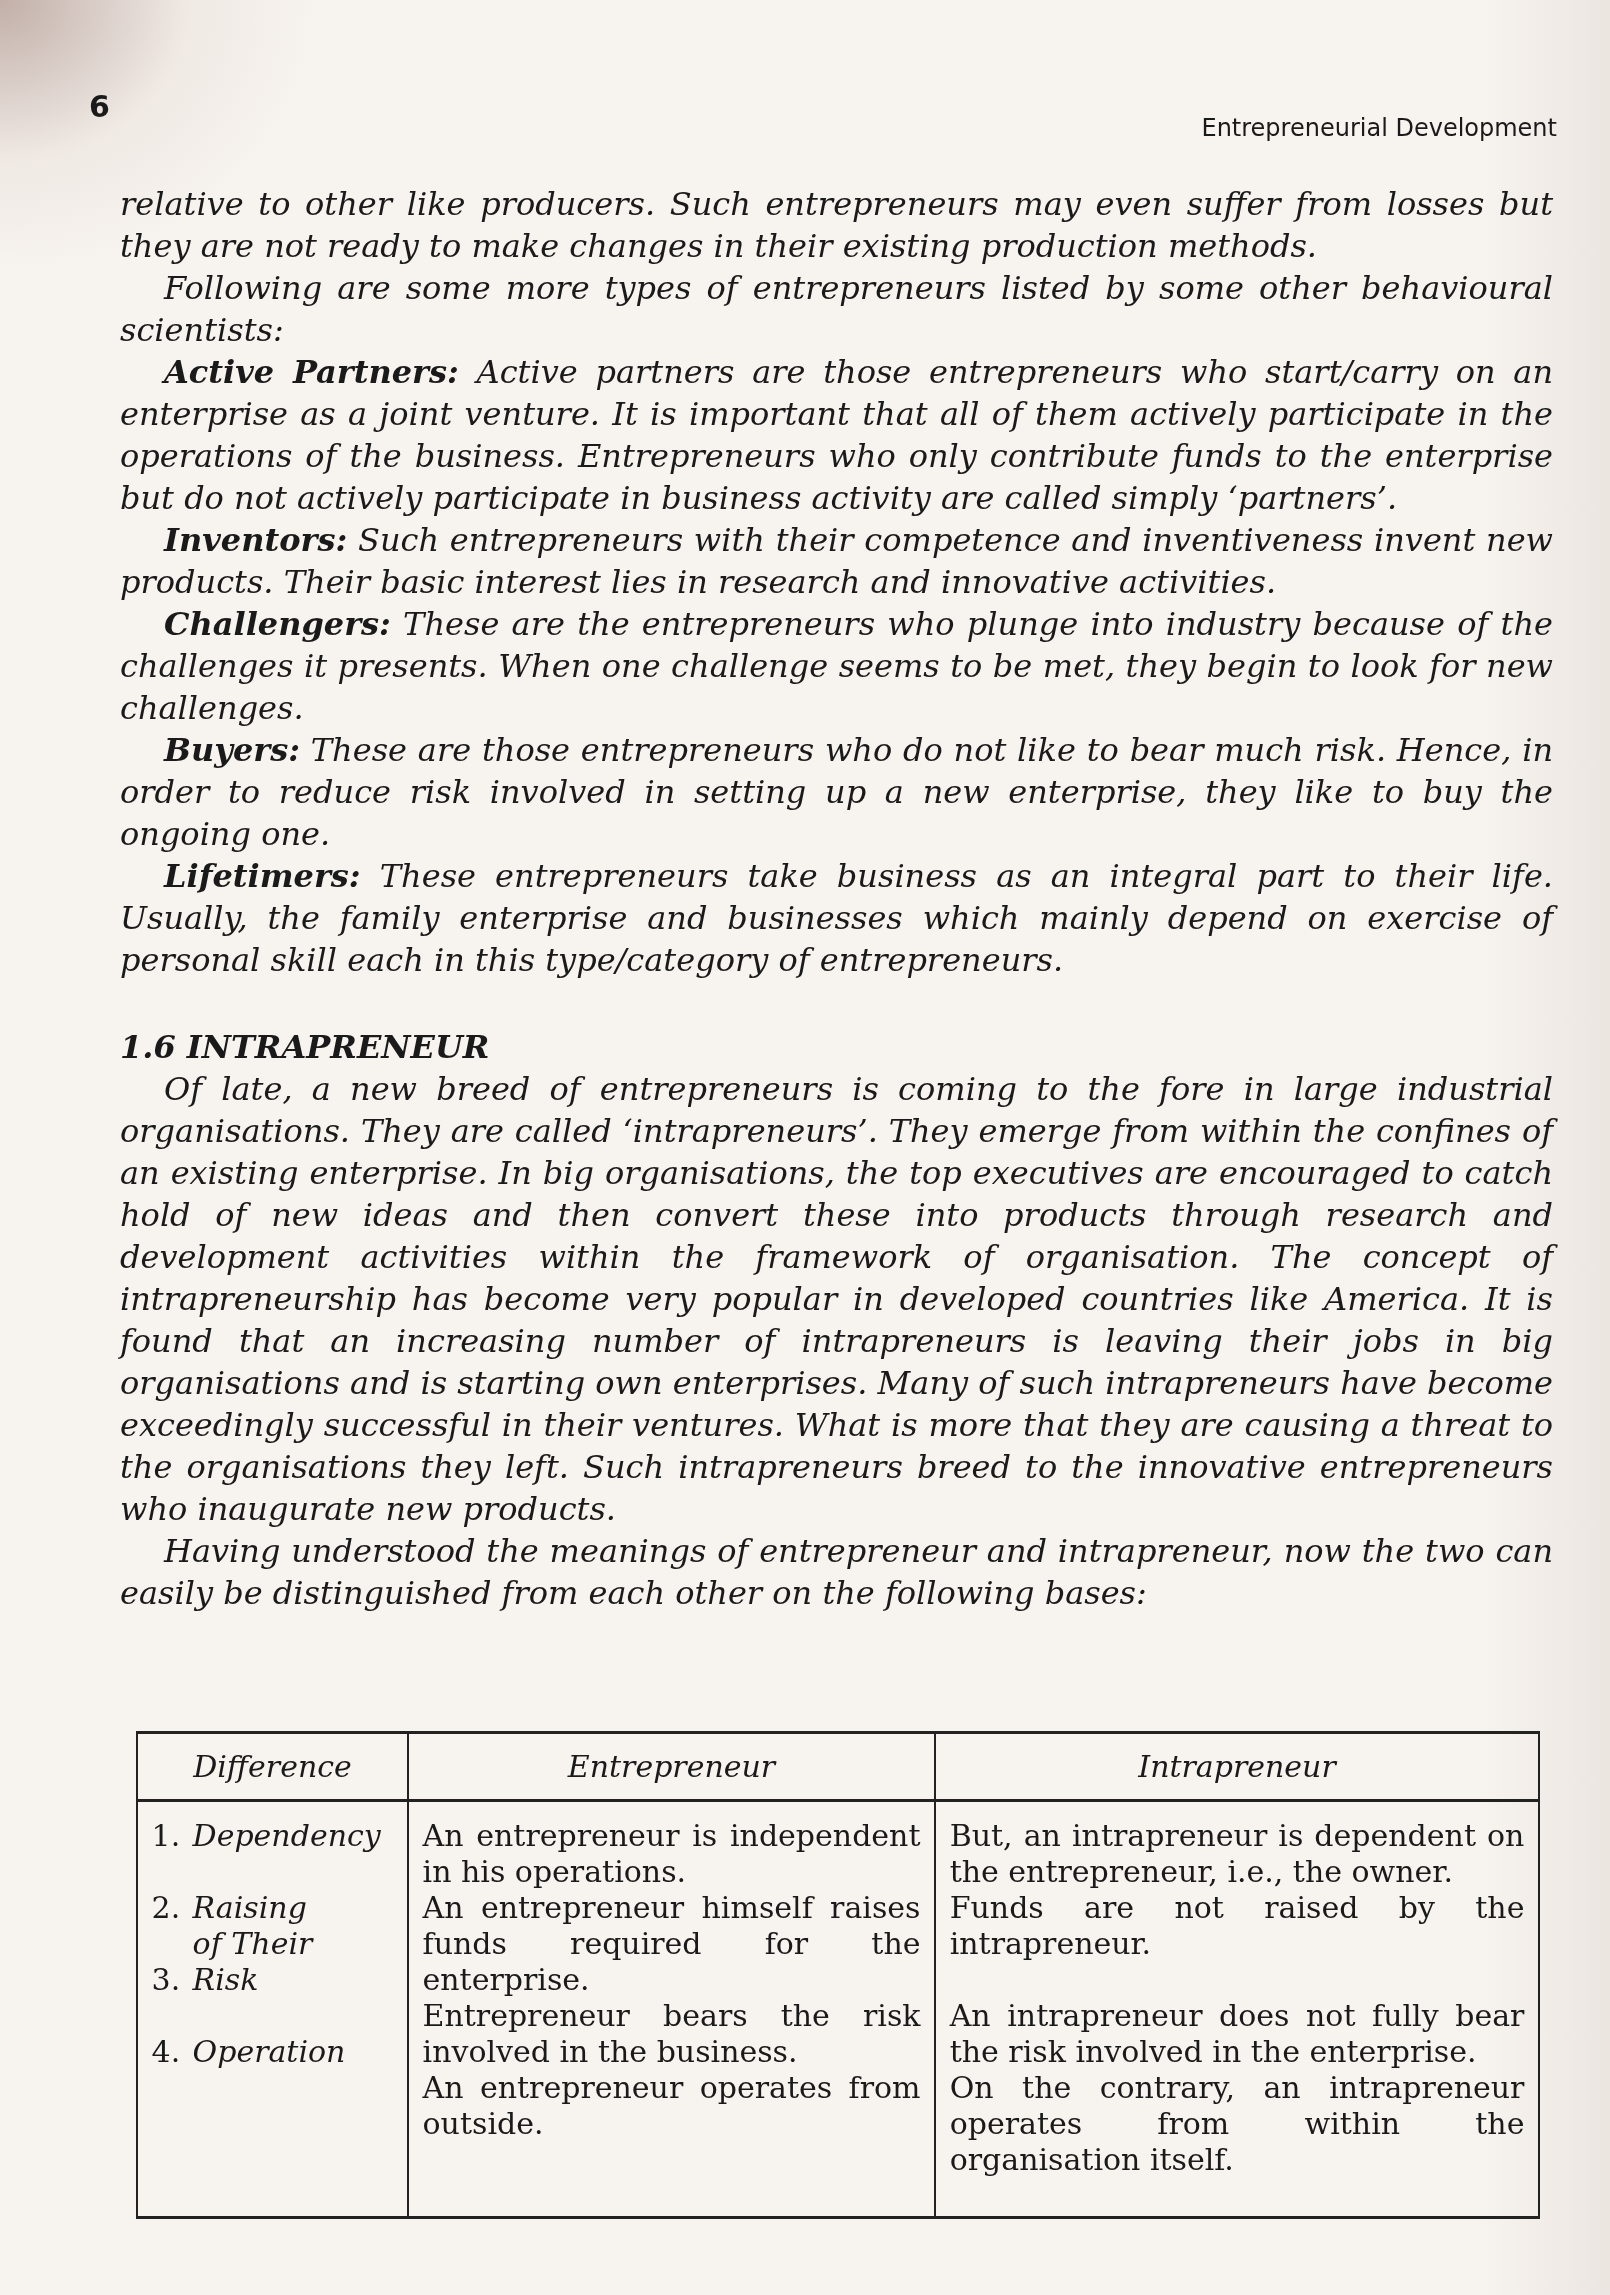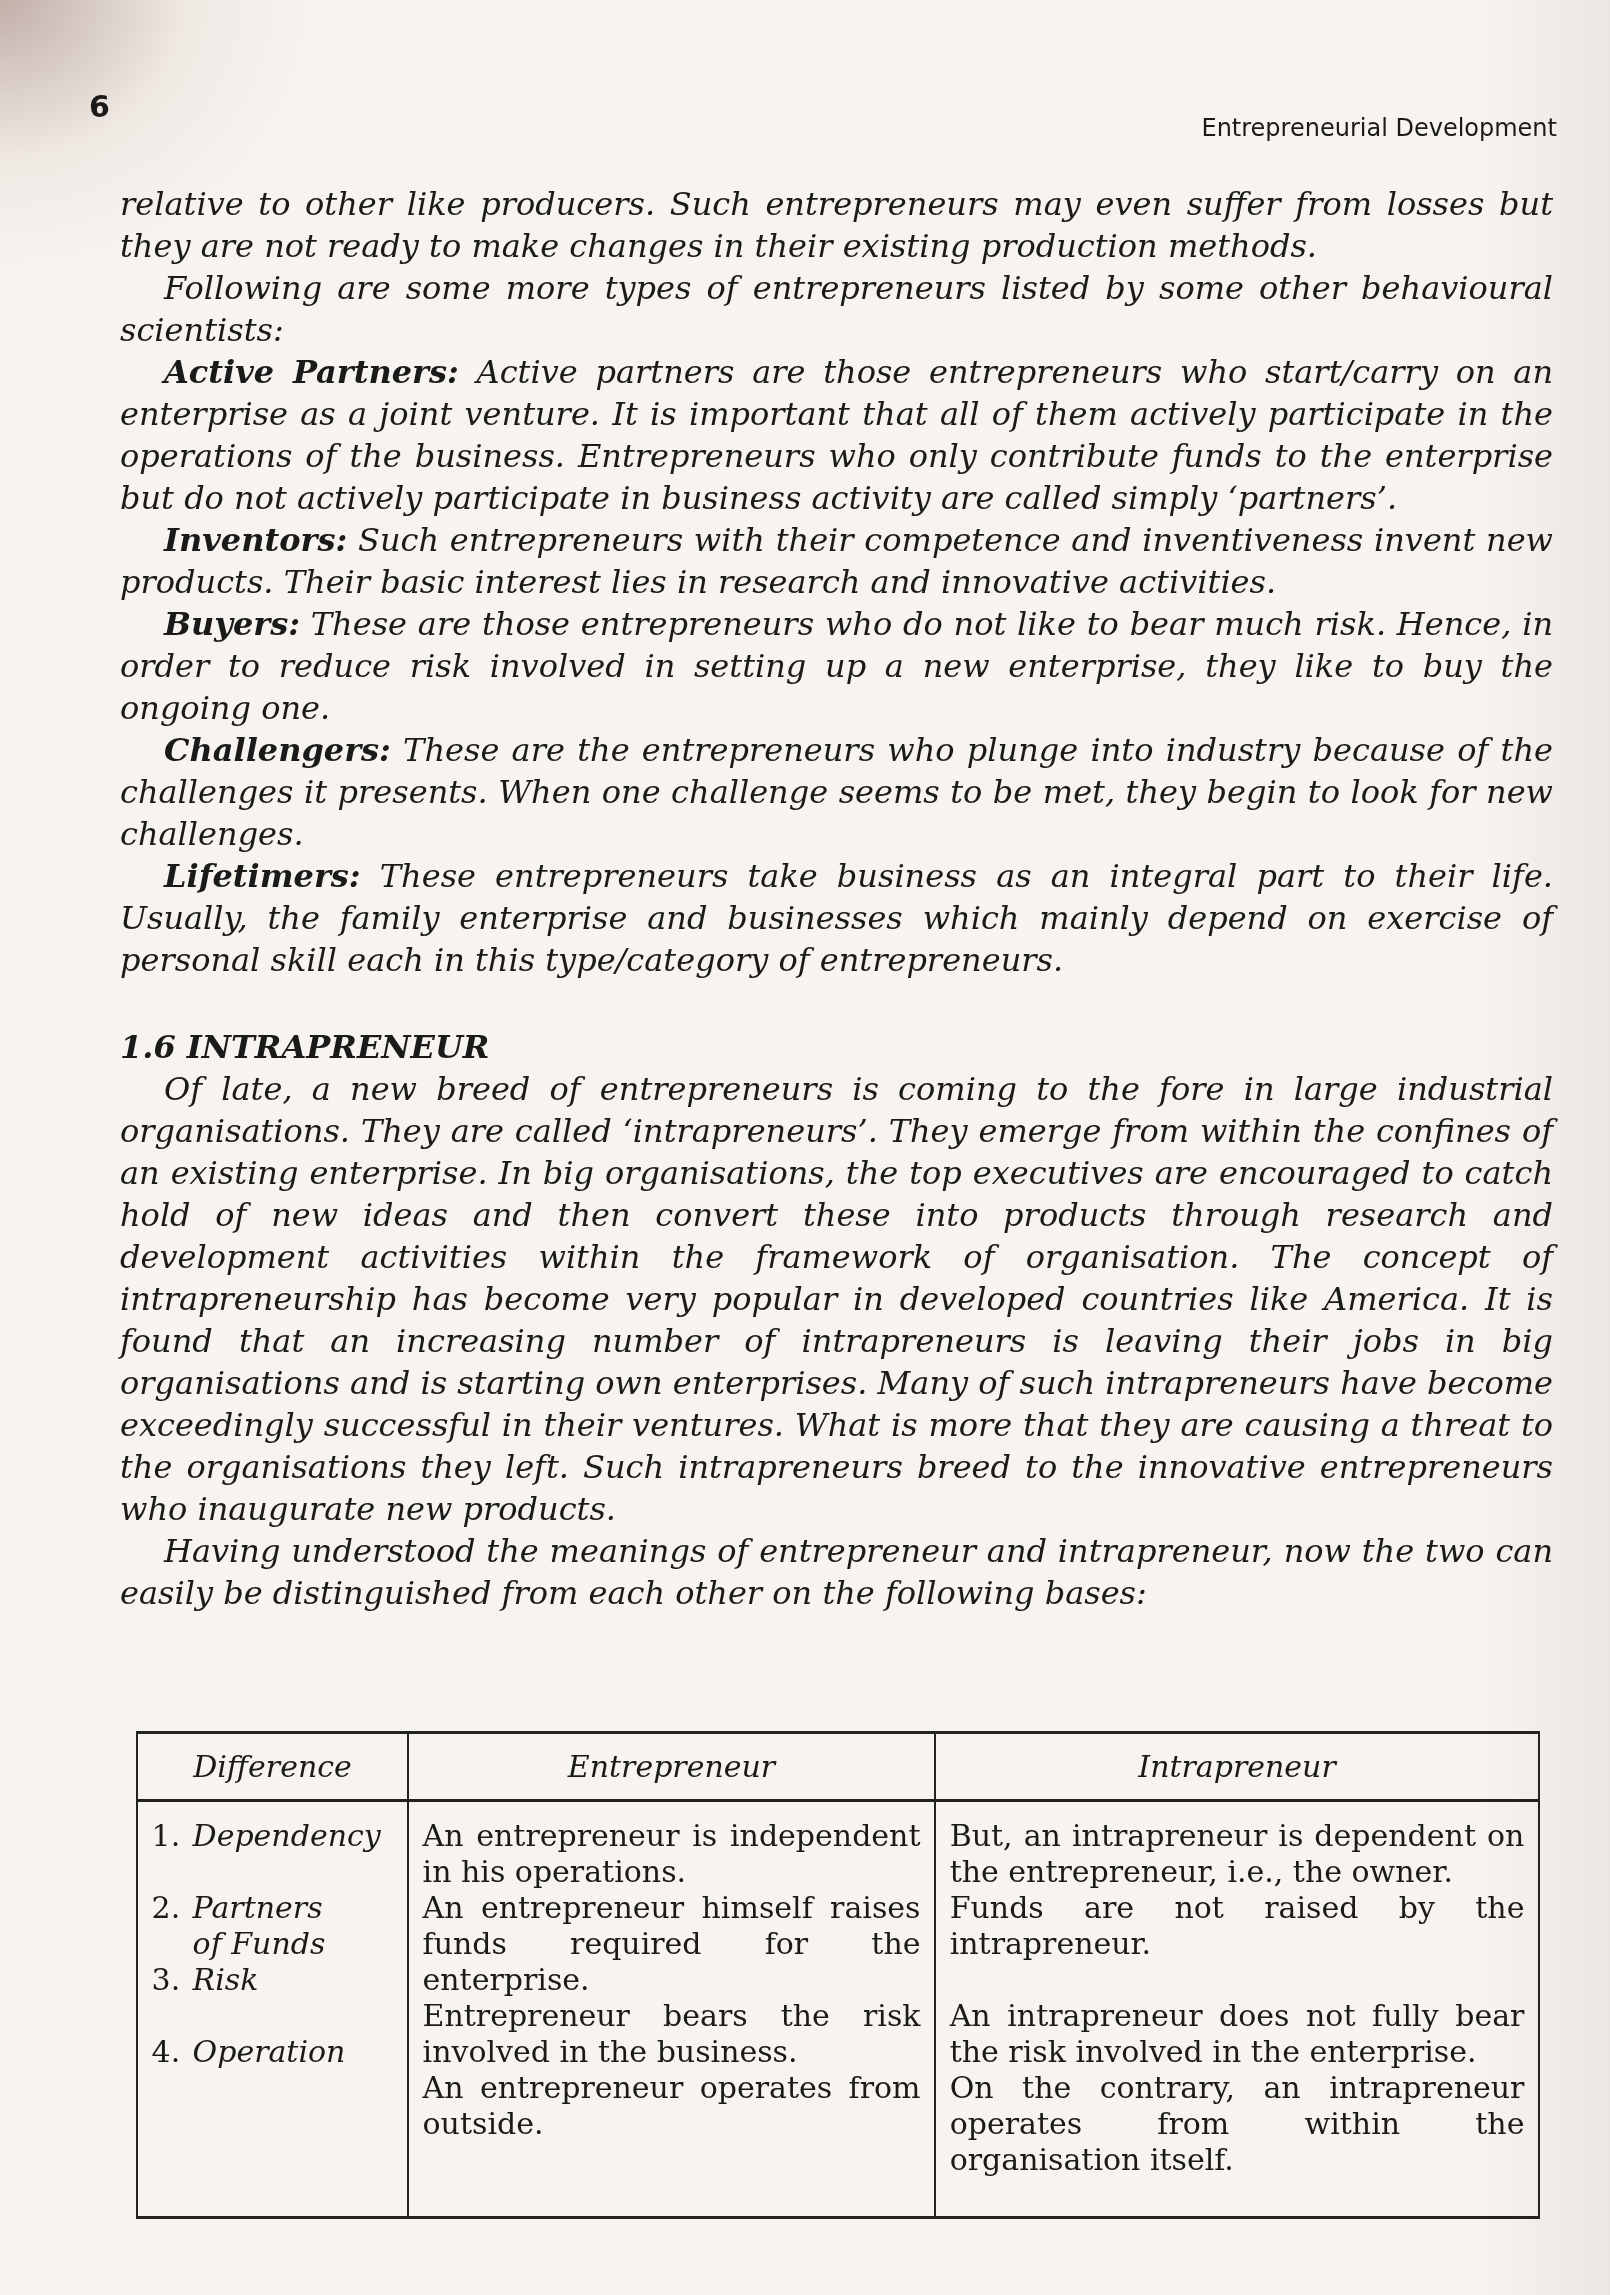--- a/index.html
+++ b/index.html
@@ -62,22 +62,22 @@
 
 <div class="page-number">6</div>
 <div class="running-head">Entrepreneurial Development</div>
 
 <div class="content">
   <p>relative to other like producers. Such entrepreneurs may even suffer from losses but they are not ready to make changes in their existing production methods.</p>
   <p class="indent">Following are some more types of entrepreneurs listed by some other behavioural scientists:</p>
 
   <p class="indent"><span class="term">Active Partners:</span><span> Active partners are those entrepreneurs who start/carry on an enterprise as a joint venture. It is important that all of them actively participate in the operations of the business. Entrepreneurs who only contribute funds to the enterprise but do not actively participate in business activity are called simply ‘partners’.</span></p>
   <p class="indent"><span class="term">Inventors:</span><span> Such entrepreneurs with their competence and inventiveness invent new products. Their basic interest lies in research and innovative activities.</span></p>
+  <p class="indent"><span class="term">Challengers:</span><span> These are the entrepreneurs who plunge into industry because of the challenges it presents. When one challenge seems to be met, they begin to look for new challenges.</span></p>
   <p class="indent"><span class="term">Buyers:</span><span> These are those entrepreneurs who do not like to bear much risk. Hence, in order to reduce risk involved in setting up a new enterprise, they like to buy the ongoing one.</span></p>
-  <p class="indent"><span class="term">Challengers:</span><span> These are the entrepreneurs who plunge into industry because of the challenges it presents. When one challenge seems to be met, they begin to look for new challenges.</span></p>
   <p class="indent"><span class="term">Lifetimers:</span><span> These entrepreneurs take business as an integral part to their life. Usually, the family enterprise and businesses which mainly depend on exercise of personal skill each in this type/category of entrepreneurs.</span></p>
 
   <p class="section-heading">1.6 INTRAPRENEUR</p>
   <p class="indent">Of late, a new breed of entrepreneurs is coming to the fore in large industrial organisations. They are called ‘intrapreneurs’. They emerge from within the confines of an existing enterprise. In big organisations, the top executives are encouraged to catch hold of new ideas and then convert these into products through research and development activities within the framework of organisation. The concept of intrapreneurship has become very popular in developed countries like America. It is found that an increasing number of intrapreneurs is leaving their jobs in big organisations and is starting own enterprises. Many of such intrapreneurs have become exceedingly successful in their ventures. What is more that they are causing a threat to the organisations they left. Such intrapreneurs breed to the innovative entrepreneurs who inaugurate new products.</p>
   <p class="indent">Having understood the meanings of entrepreneur and intrapreneur, now the two can easily be distinguished from each other on the following bases:</p>
 </div>
 
 <table class="compare">
   <colgroup>
     <col style="width:271px">
@@ -94,21 +94,21 @@
   <tbody>
     <tr>
       <td>
         <div class="diff-item">
             <span class="diff-num">1.</span>
             <span class="diff-label">Dependency</span>
           </div>
         <div class="gap1"></div>
         <div class="diff-item">
             <span class="diff-num">2.</span>
-            <span class="diff-label" style="width:144px">Partners of Funds</span>
+            <span class="diff-label" style="width:144px">Raising of Their</span>
           </div>
         <div class="diff-item">
             <span class="diff-num">3.</span>
             <span class="diff-label">Risk</span>
           </div>
         <div class="gap1"></div>
         <div class="diff-item">
             <span class="diff-num">4.</span>
             <span class="diff-label">Operation</span>
           </div>

